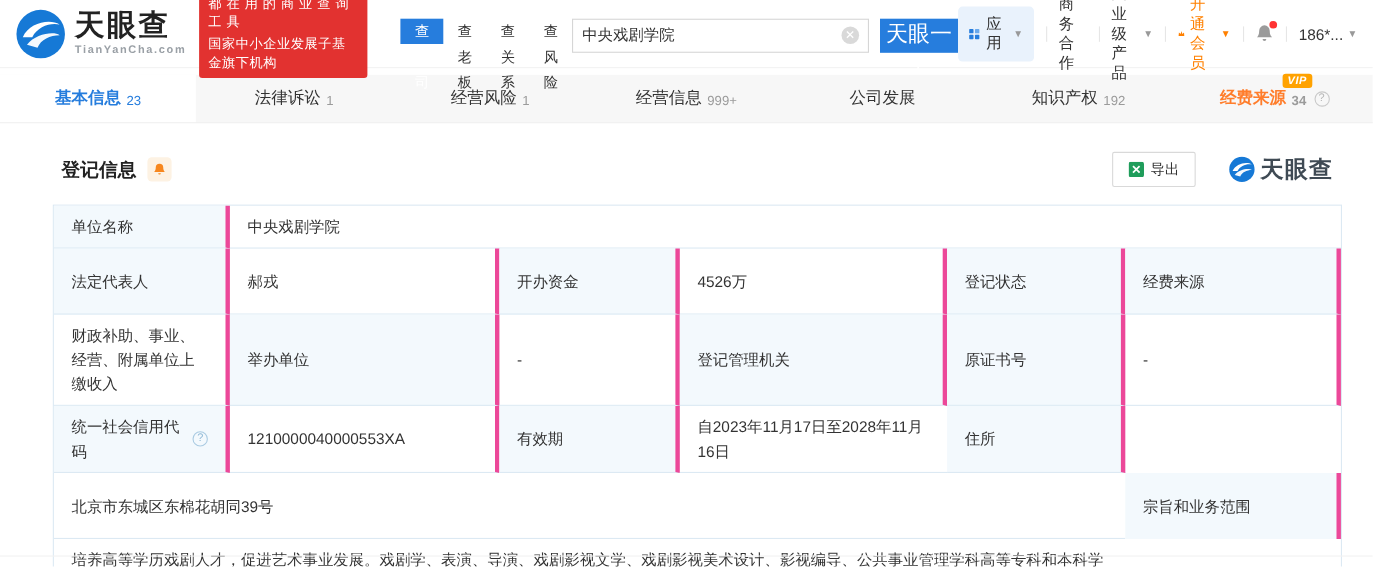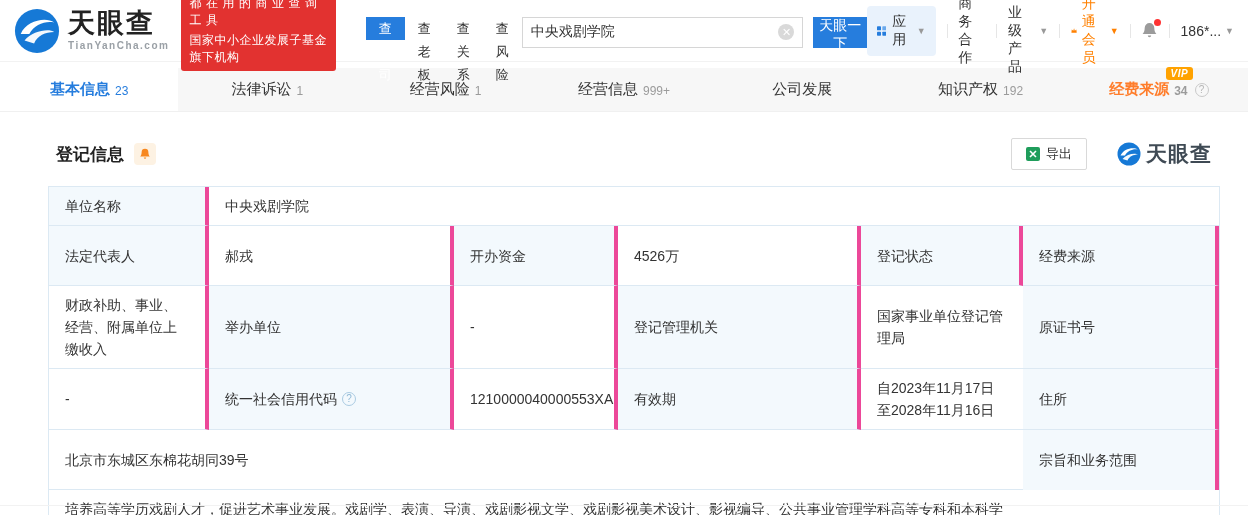--- a/index.html
+++ b/index.html
@@ -23,21 +23,21 @@
   .search-tabs { display:flex; font-size:13px; height:23px; }
   .search-tab { padding:0 13px; line-height:23px; color:#333; cursor:pointer; }
   .search-tab.active { background:#267ddd; color:#fff; }
   .search-row { display:flex; align-items:center; }
   .search-box { width:317px; height:31px; border:1px solid #d6d6d6; display:flex; align-items:center; padding:0 8px; background:#fff; }
   .search-box input { flex:1; border:none; outline:none; font-size:14px; color:#333; background:transparent;
     font-family:"Liberation Sans","DejaVu Sans",sans-serif; }
   .clear-ico { width:16px; height:16px; border-radius:50%; background:#d9d9d9; color:#fff; font-size:11px;
     display:flex; align-items:center; justify-content:center; cursor:pointer; line-height:1; }
   .search-btn { margin-left:10px; height:31px; padding:0 2px; background:#267ddd; color:#fff; border:none;
-    font-size:14px; cursor:pointer; font-family:inherit; }
+    font-size:20px; cursor:pointer; font-family:inherit; }
 
   .hdr-right { margin-left:auto; display:flex; align-items:center; font-size:14px; }
   .apps-chip { display:flex; align-items:center; gap:6px; background:#e9f2fc; border-radius:4px; padding:7px 10px; cursor:pointer; }
   .sep { width:1px; height:14px; background:#e6e6e6; margin:0 11px; }
   .hdr-link { color:#333; cursor:pointer; display:flex; align-items:center; gap:4px; }
   .caret { font-size:9px; color:#999; }
   .vip-link { color:#ff8000; display:flex; align-items:center; gap:5px; cursor:pointer; }
   .vip-link .caret { color:#ff8000; }
   .bell-wrap { position:relative; cursor:pointer; display:flex; }
   .red-dot { position:absolute; top:-3px; right:-3px; width:7px; height:7px; border-radius:50%; background:#f33; }
@@ -234,21 +234,20 @@
       <div class="cell">郝戎</div>
       <div class="cell lbl">开办资金</div>
       <div class="cell">4526万</div>
       <div class="cell lbl">登记状态</div>
 
       <div class="cell lbl tall">经费来源</div>
       <div class="cell tall">财政补助、事业、经营、附属单位上缴收入</div>
       <div class="cell lbl tall">举办单位</div>
       <div class="cell tall">-</div>
       <div class="cell lbl tall">登记管理机关</div>
-      <div class="cell end tall">国家事业单位登记管理局</div>
 
       <div class="cell lbl tall">原证书号</div>
       <div class="cell tall">-</div>
       <div class="cell lbl tall">
         <span>统一社会信用代码</span>
         <span class="q-ico">?</span>
       </div>
       <div class="cell tall">1210000040000553XA</div>
       <div class="cell lbl tall">有效期</div>
       <div class="cell end tall">自2023年11月17日至2028年11月16日</div>

